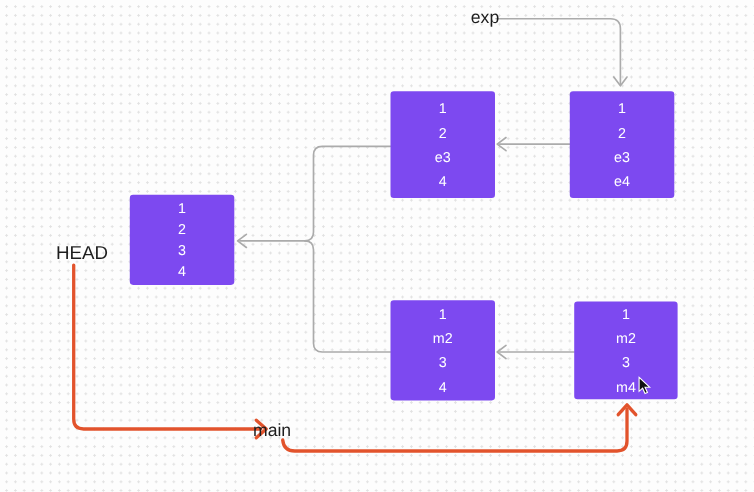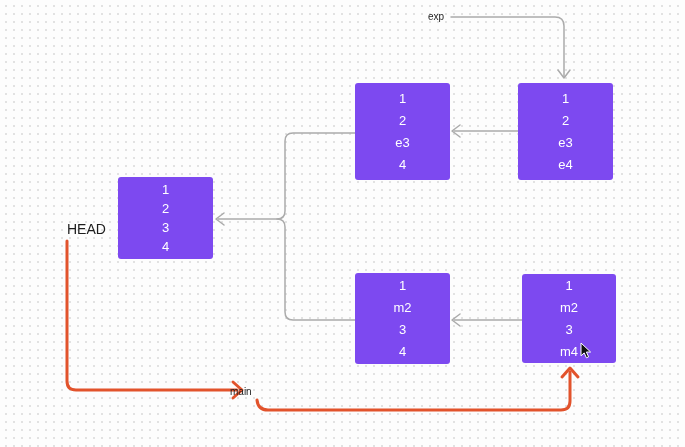--- a/index.html
+++ b/index.html
@@ -61,26 +61,26 @@
   .node span { line-height: 22px; display: block; }
   .node.short span { line-height: 19px; }
   .node-base        { left: 118px; top: 177px; width: 95px; height: 82px; }
   .node-exp-parent  { left: 355px; top: 83px;  width: 95px; height: 97px; }
   .node-exp-head    { left: 518px; top: 83px;  width: 95px; height: 97px; }
   .node-main-parent { left: 355px; top: 273px; width: 95px; height: 91px; }
   .node-main-head   { left: 522px; top: 274px; width: 94px; height: 89px; }
   .floating-label {
     position: absolute;
     color: var(--label-text);
-    font-size: 10px;
+    font-size: 16px;
     line-height: 13px;
     white-space: nowrap;
   }
   .label-exp  { left: 428px; top: 10px; }
-  .label-head { left: 51px;  top: 223px; font-size: 14px; margin-left: 16px; }
+  .label-head { left: 51px;  top: 223px; font-size: 17px; }
   .label-main { left: 230px; top: 385px; }
   .cursor {
     position: absolute;
     left: 580px; top: 342px;
     width: 12px; height: 18px;
     pointer-events: none;
   }
 </style>
 </head>
 <body>

